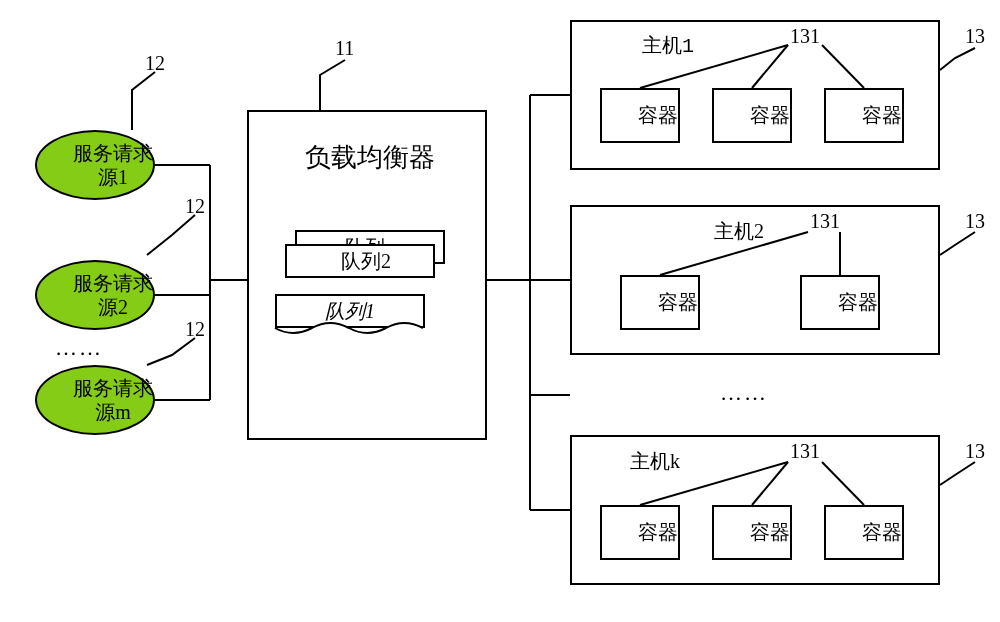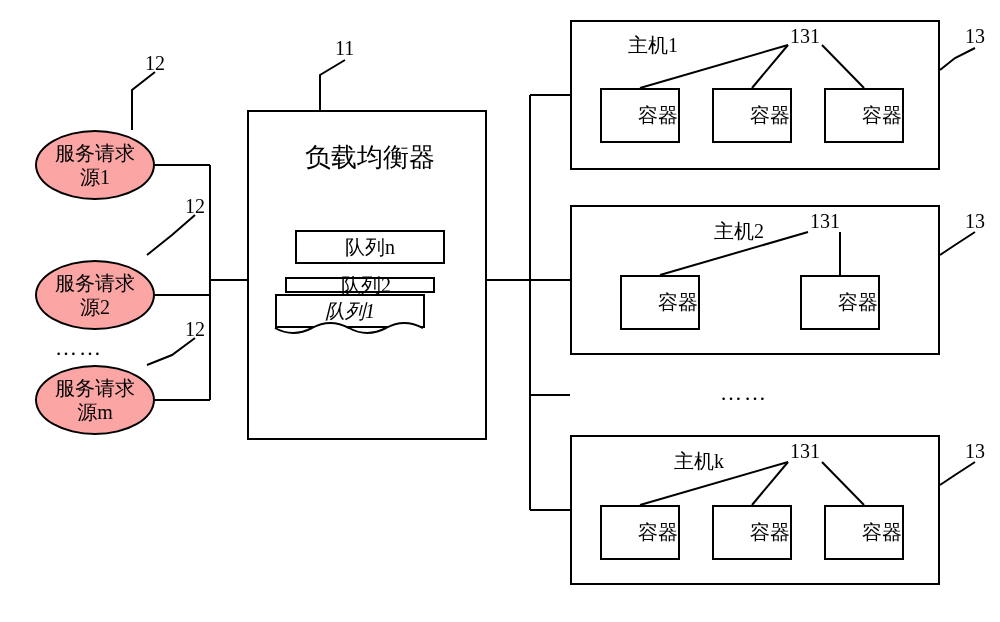--- a/index.html
+++ b/index.html
@@ -20,24 +20,24 @@
   .box {
     position: absolute;
     border: 2px solid #000;
     background: #fff;
     box-sizing: border-box;
   }
   .ellipse {
     position: absolute;
     border: 2px solid #000;
     border-radius: 50%;
-    background: #fca5a5;
+    background: #84cc16;
     display: flex;
     align-items: center;
-    justify-content: center;
+    justify-content: flex-end;
     text-align: center;
     line-height: 1.2;
     font-size: 20px;
     box-sizing: border-box;
   }
   .small-box {
     position: absolute;
     border: 2px solid #000;
     background: #fff;
     display: flex;
@@ -71,21 +71,21 @@
 </head>
 <body>
 
 <div class="box" style="left:247px; top:110px; width:240px; height:330px;">
 </div>
 <div class="label" style="left:305px; top:140px; font-size:26px;">负载均衡器</div>
 
 <div class="queue" style="left:295px; top:230px; width:150px; height:34px;">
   <span>队列n</span>
 </div>
-<div class="queue" style="left:285px; top:277px; width:150px; height:16px;padding-left:12px;">
+<div class="queue" style="left:285px; top:244px; width:150px; height:34px;padding-left:12px;">
   <span>队列2</span>
 </div>
 <div class="queue" style="left:275px; top:294px; width:150px; height:34px;font-style:italic;">
   <span>队列1</span>
 </div>
 
 <div class="label" style="left:335px; top:37px;">11</div>
 
 <div class="ellipse" style="left:35px; top:130px; width:120px; height:70px;">
   <span style="white-space:pre-line;">服务请求
@@ -99,21 +99,21 @@
 <div class="ellipse" style="left:35px; top:365px; width:120px; height:70px;">
   <span style="white-space:pre-line;">服务请求
 源m</span>
 </div>
 
 <div class="label" style="left:145px; top:52px;">12</div>
 <div class="label" style="left:185px; top:195px;">12</div>
 <div class="label" style="left:185px; top:318px;">12</div>
 
 <div class="box" style="left:570px; top:20px; width:370px; height:150px;"></div>
-<div class="label" style="left:628px; top:32px;">主机1</div>
+<div class="label" style="left:642px; top:32px;font-family:Liberation Mono, monospace;">主机1</div>
 <div class="label" style="left:790px; top:25px;">131</div>
 <div class="small-box" style="left:600px; top:88px; width:80px; height:55px;">
   <span>容器</span>
 </div>
 <div class="small-box" style="left:712px; top:88px; width:80px; height:55px;">
   <span>容器</span>
 </div>
 <div class="small-box" style="left:824px; top:88px; width:80px; height:55px;">
   <span>容器</span>
 </div>
@@ -126,21 +126,21 @@
   <span>容器</span>
 </div>
 <div class="small-box" style="left:800px; top:275px; width:80px; height:55px;">
   <span>容器</span>
 </div>
 <div class="label" style="left:965px; top:210px;">13</div>
 
 <div class="dots" style="left:720px; top:380px;">……</div>
 
 <div class="box" style="left:570px; top:435px; width:370px; height:150px;"></div>
-<div class="label" style="left:674px; top:448px;">主机k</div>
+<div class="label" style="left:630px; top:448px;">主机k</div>
 <div class="label" style="left:790px; top:440px;">131</div>
 <div class="small-box" style="left:600px; top:505px; width:80px; height:55px;">
   <span>容器</span>
 </div>
 <div class="small-box" style="left:712px; top:505px; width:80px; height:55px;">
   <span>容器</span>
 </div>
 <div class="small-box" style="left:824px; top:505px; width:80px; height:55px;">
   <span>容器</span>
 </div>

